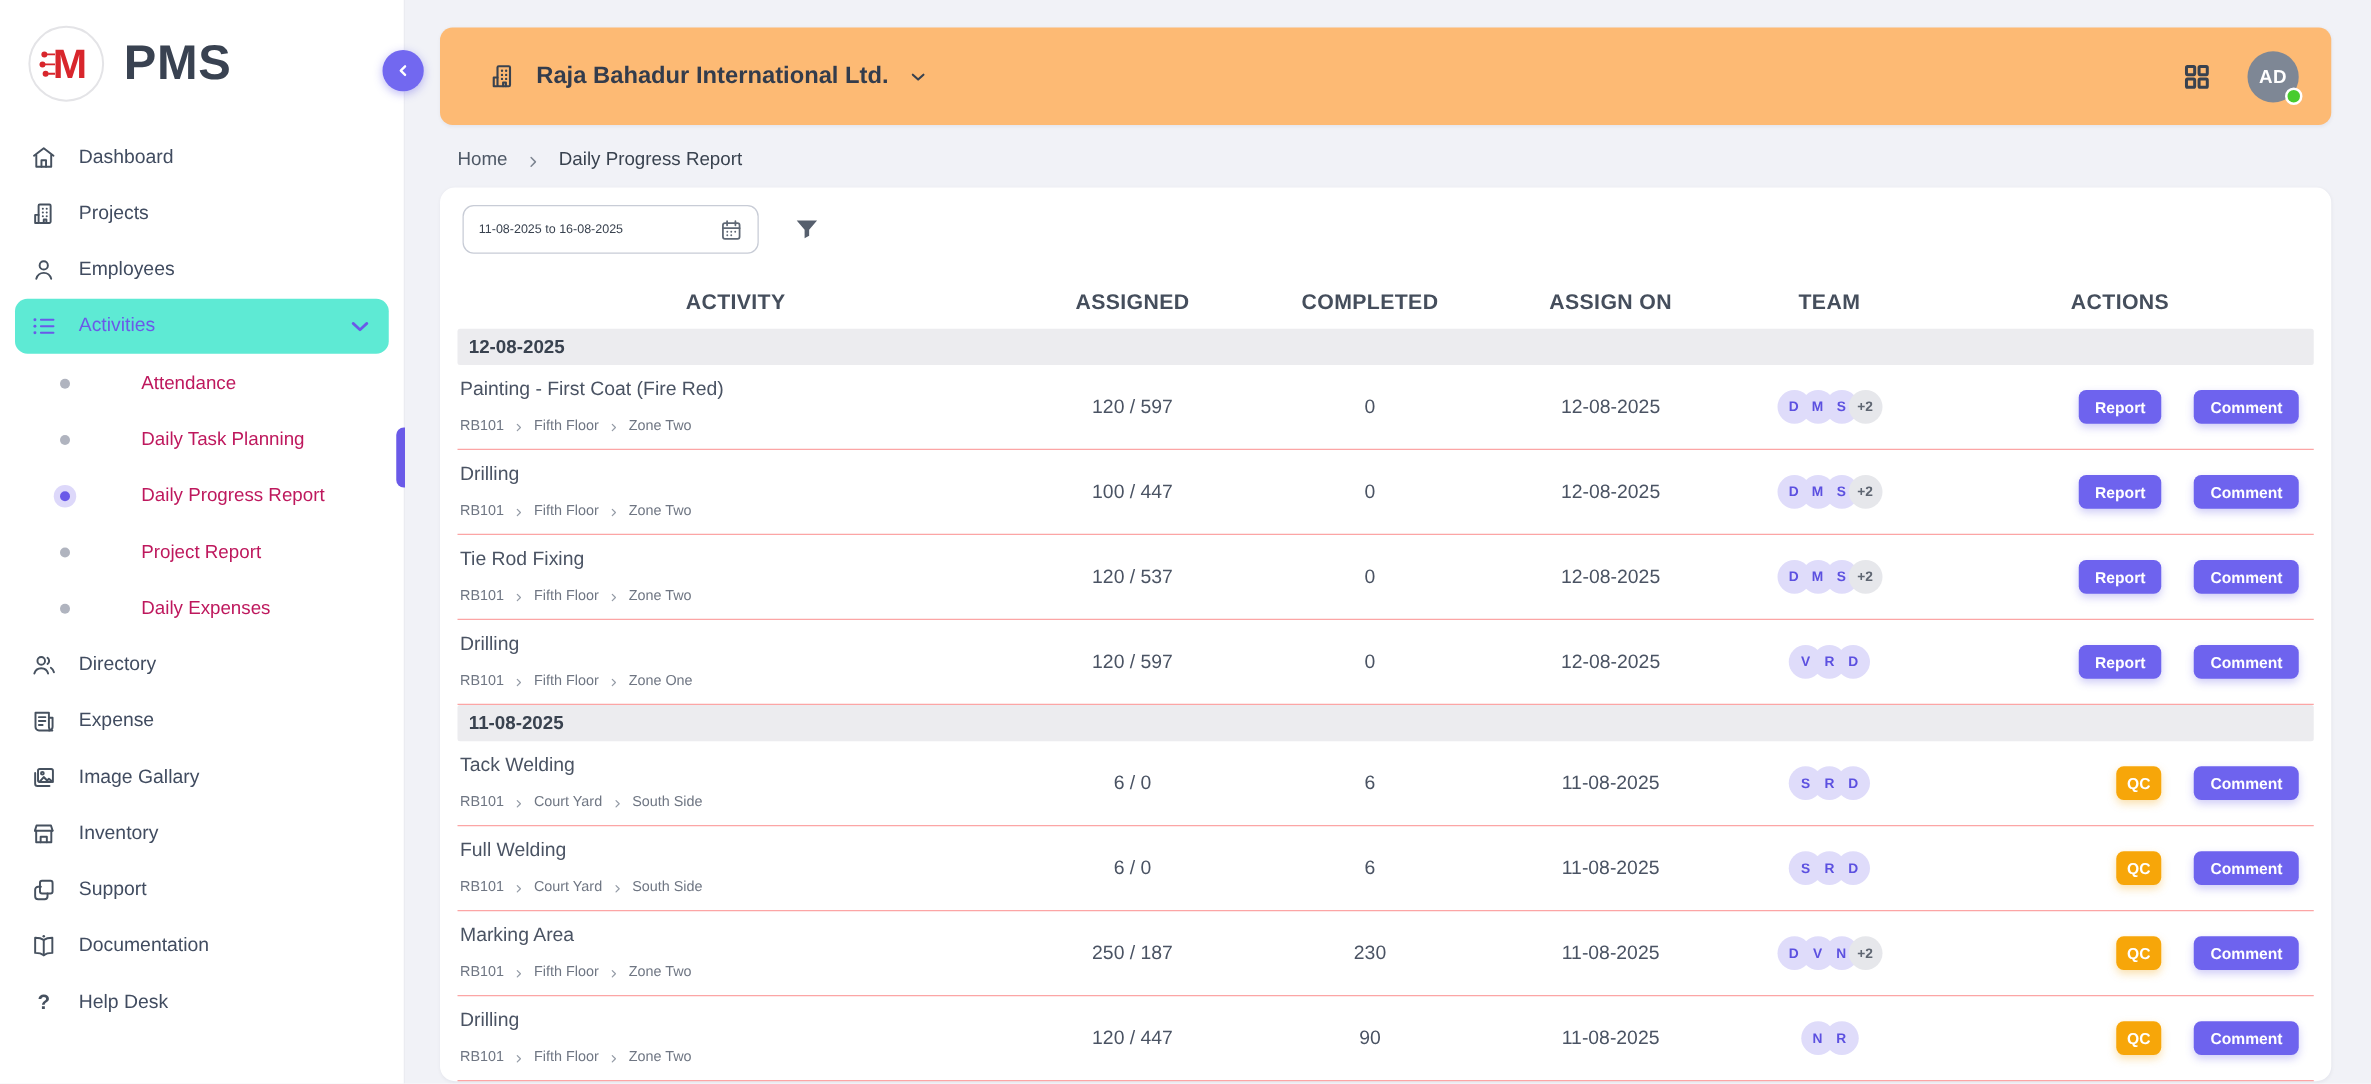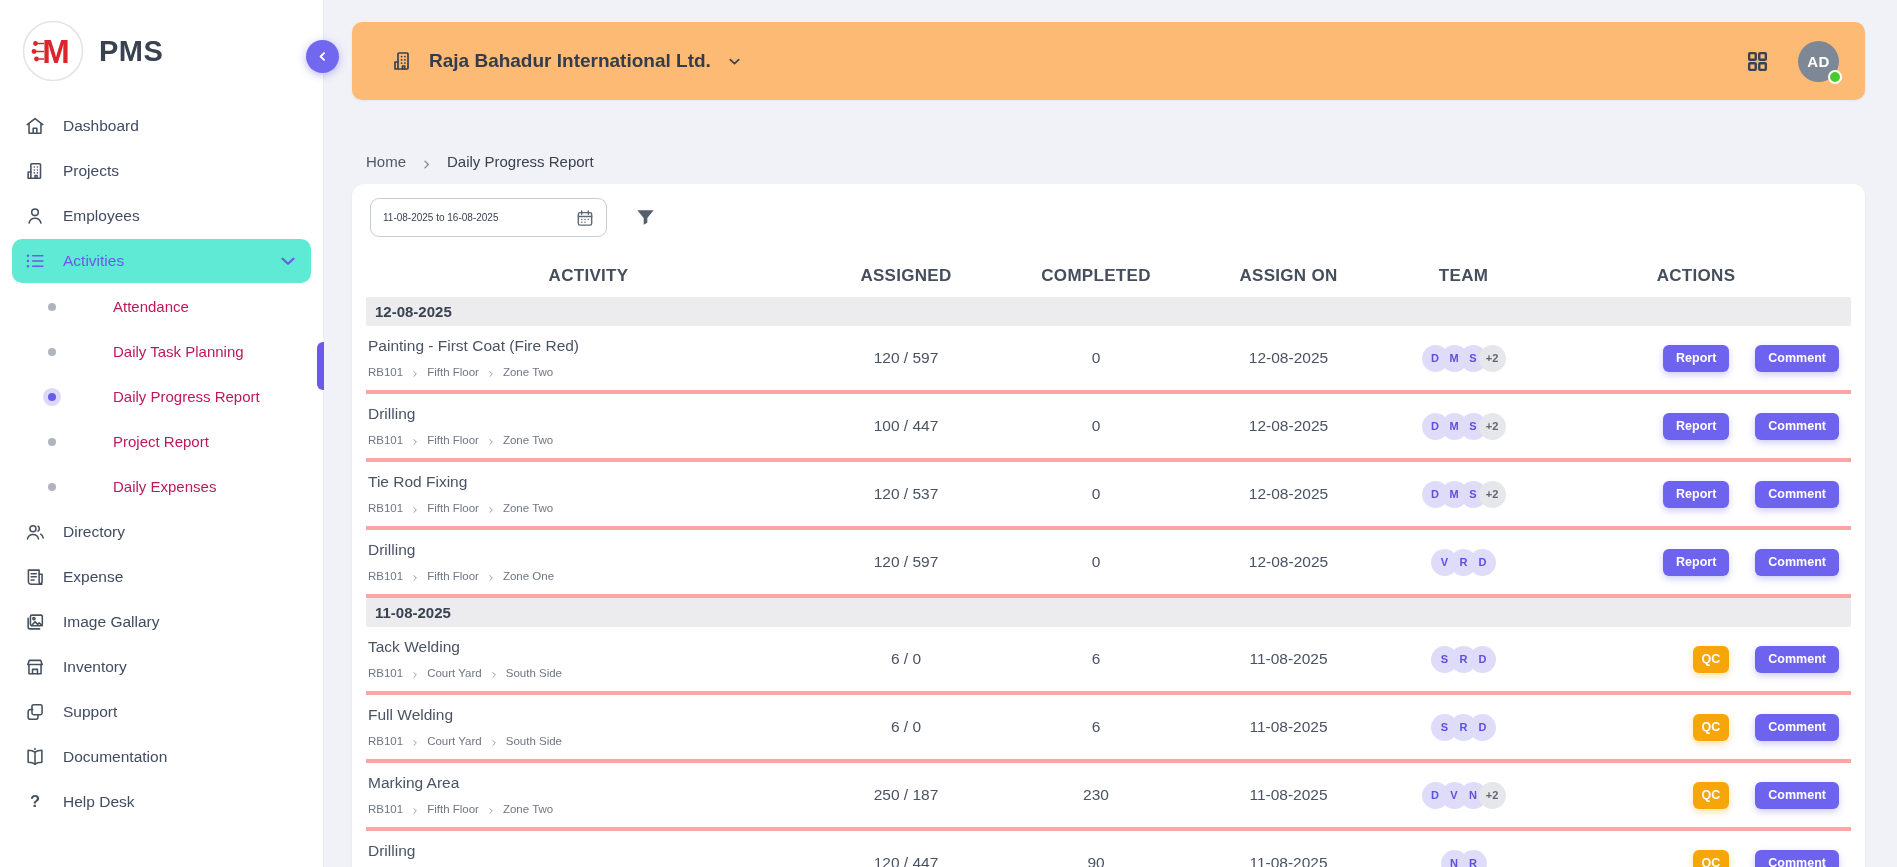--- a/index.html
+++ b/index.html
@@ -11,21 +11,21 @@
     position:relative;
   }
   
   .sidebar {
     position:absolute; left:0; top:0; width:324px; height:867px;
     background:#ffffff; border-right:1px solid #ebecf1; z-index:5;
   }
   .logo-row { display:flex; align-items:center; gap:15px; padding:20px 0 14px 22px; }
   .logo-circle { width:62px; height:62px; flex:none; }
   .logo-circle svg { width:100%; height:100%; display:block; }
-  .logo-text { font-size:29px; font-weight:800; color:#394251; letter-spacing:.5px; }
+  .logo-text { font-size:39px; font-weight:800; color:#394251; letter-spacing:.5px; }
   .nav { margin-top:8px; position:relative; }
   .nav-item {
     display:flex; align-items:center; gap:17px; height:44px; margin:1px 12px;
     padding:0 12px; border-radius:10px; font-size:15.5px; color:#414c60; cursor:pointer;
   }
   .nav-item .icon { width:22px; height:22px; color:#46515f; flex:none; }
   .icon svg { width:100%; height:100%; fill:none; stroke:currentColor; stroke-width:1.7; stroke-linecap:round; stroke-linejoin:round; }
   .nav-item.active { background:#5eead4; color:#6a5ae8; }
   .nav-item.active .icon { color:#6a5ae8; }
   .trailing { margin-left:auto; width:16px; height:16px; flex:none; }
@@ -53,21 +53,21 @@
   .company .chev svg { stroke-width:2.4; }
   .topbar-right { margin-left:auto; display:flex; align-items:center; gap:28px; }
   .grid-btn { width:25px; height:25px; color:#39424f; cursor:pointer; }
   .grid-btn svg { stroke-width:2.3; }
   .avatar {
     width:41px; height:41px; border-radius:50%; background:#7e8795; color:#fff;
     font-weight:700; font-size:15px; display:flex; align-items:center; justify-content:center;
     position:relative; cursor:pointer; letter-spacing:.5px;
   }
   .status-dot { position:absolute; right:-3px; bottom:-2px; width:14px; height:14px; border-radius:50%; background:#47cc2e; border:2px solid #fff; }
-  .breadcrumb { display:flex; align-items:center; gap:15px; padding:17px 6px 13px 14px; font-size:15px; height:50px;margin-top:34px; }
+  .breadcrumb { display:flex; align-items:center; gap:15px; padding:17px 6px 13px 14px; font-size:15px; height:50px; }
   .crumb-home { color:#4e5866; cursor:pointer; }
   .crumb-sep { width:11px; height:11px; color:#7d8591; }
   .crumb-sep svg { stroke-width:2.6; }
   .crumb-current { color:#39424f; font-weight:500; }
   
   .content-card {
     background:#fff; border-radius:12px; padding:14px 14px 0 14px; min-height:705px;
     box-shadow:0 1px 3px rgba(25,25,60,.05);
   }
   .filter-row { display:flex; align-items:center; gap:27px; padding:0 0 18px 4px; }
@@ -78,21 +78,21 @@
   }
   .date-input .icon { width:20px; height:20px; color:#5f6875; cursor:pointer; }
   .funnel-btn { width:23px; height:23px; color:#565f6d; cursor:pointer; }
   .grid6 { display:grid; grid-template-columns:445px 190px 190px 195px 155px 1fr; }
   .thead { height:42px; align-items:center; font-size:17px; font-weight:700; color:#454e5c; letter-spacing:.3px; }
   .thead > div { text-align:center; }
   .group-band {
     height:29px; background:#ececef; display:flex; align-items:center;
     padding:0 9px; font-size:15px; font-weight:700; color:#39424f; border-radius:2px;
   }
-  .trow { border-bottom:4px solid #fca5a5; height:68px; }
+  .trow { border-bottom:1px solid #fca5a5; height:68px; }
   .cell-activity { display:flex; flex-direction:column; justify-content:space-between; padding:11px 0 12px 2px; }
   .act-title { font-size:15.5px; color:#4a5363; }
   .act-path { font-size:11.5px; color:#6f7683; display:flex; align-items:center; gap:8px; }
   .path-sep { width:8px; height:8px; color:#959ca7; flex:none; }
   .path-sep svg { stroke-width:3; }
   .cell-mid { display:flex; align-items:center; justify-content:center; font-size:15.5px; color:#4a5363; }
   .cell-team { display:flex; align-items:center; justify-content:center; }
   .chip {
     width:27px; height:27px; border-radius:50%; background:#dfdcfa; color:#5c50e0;
     font-size:11px; font-weight:700; display:flex; align-items:center; justify-content:center;

